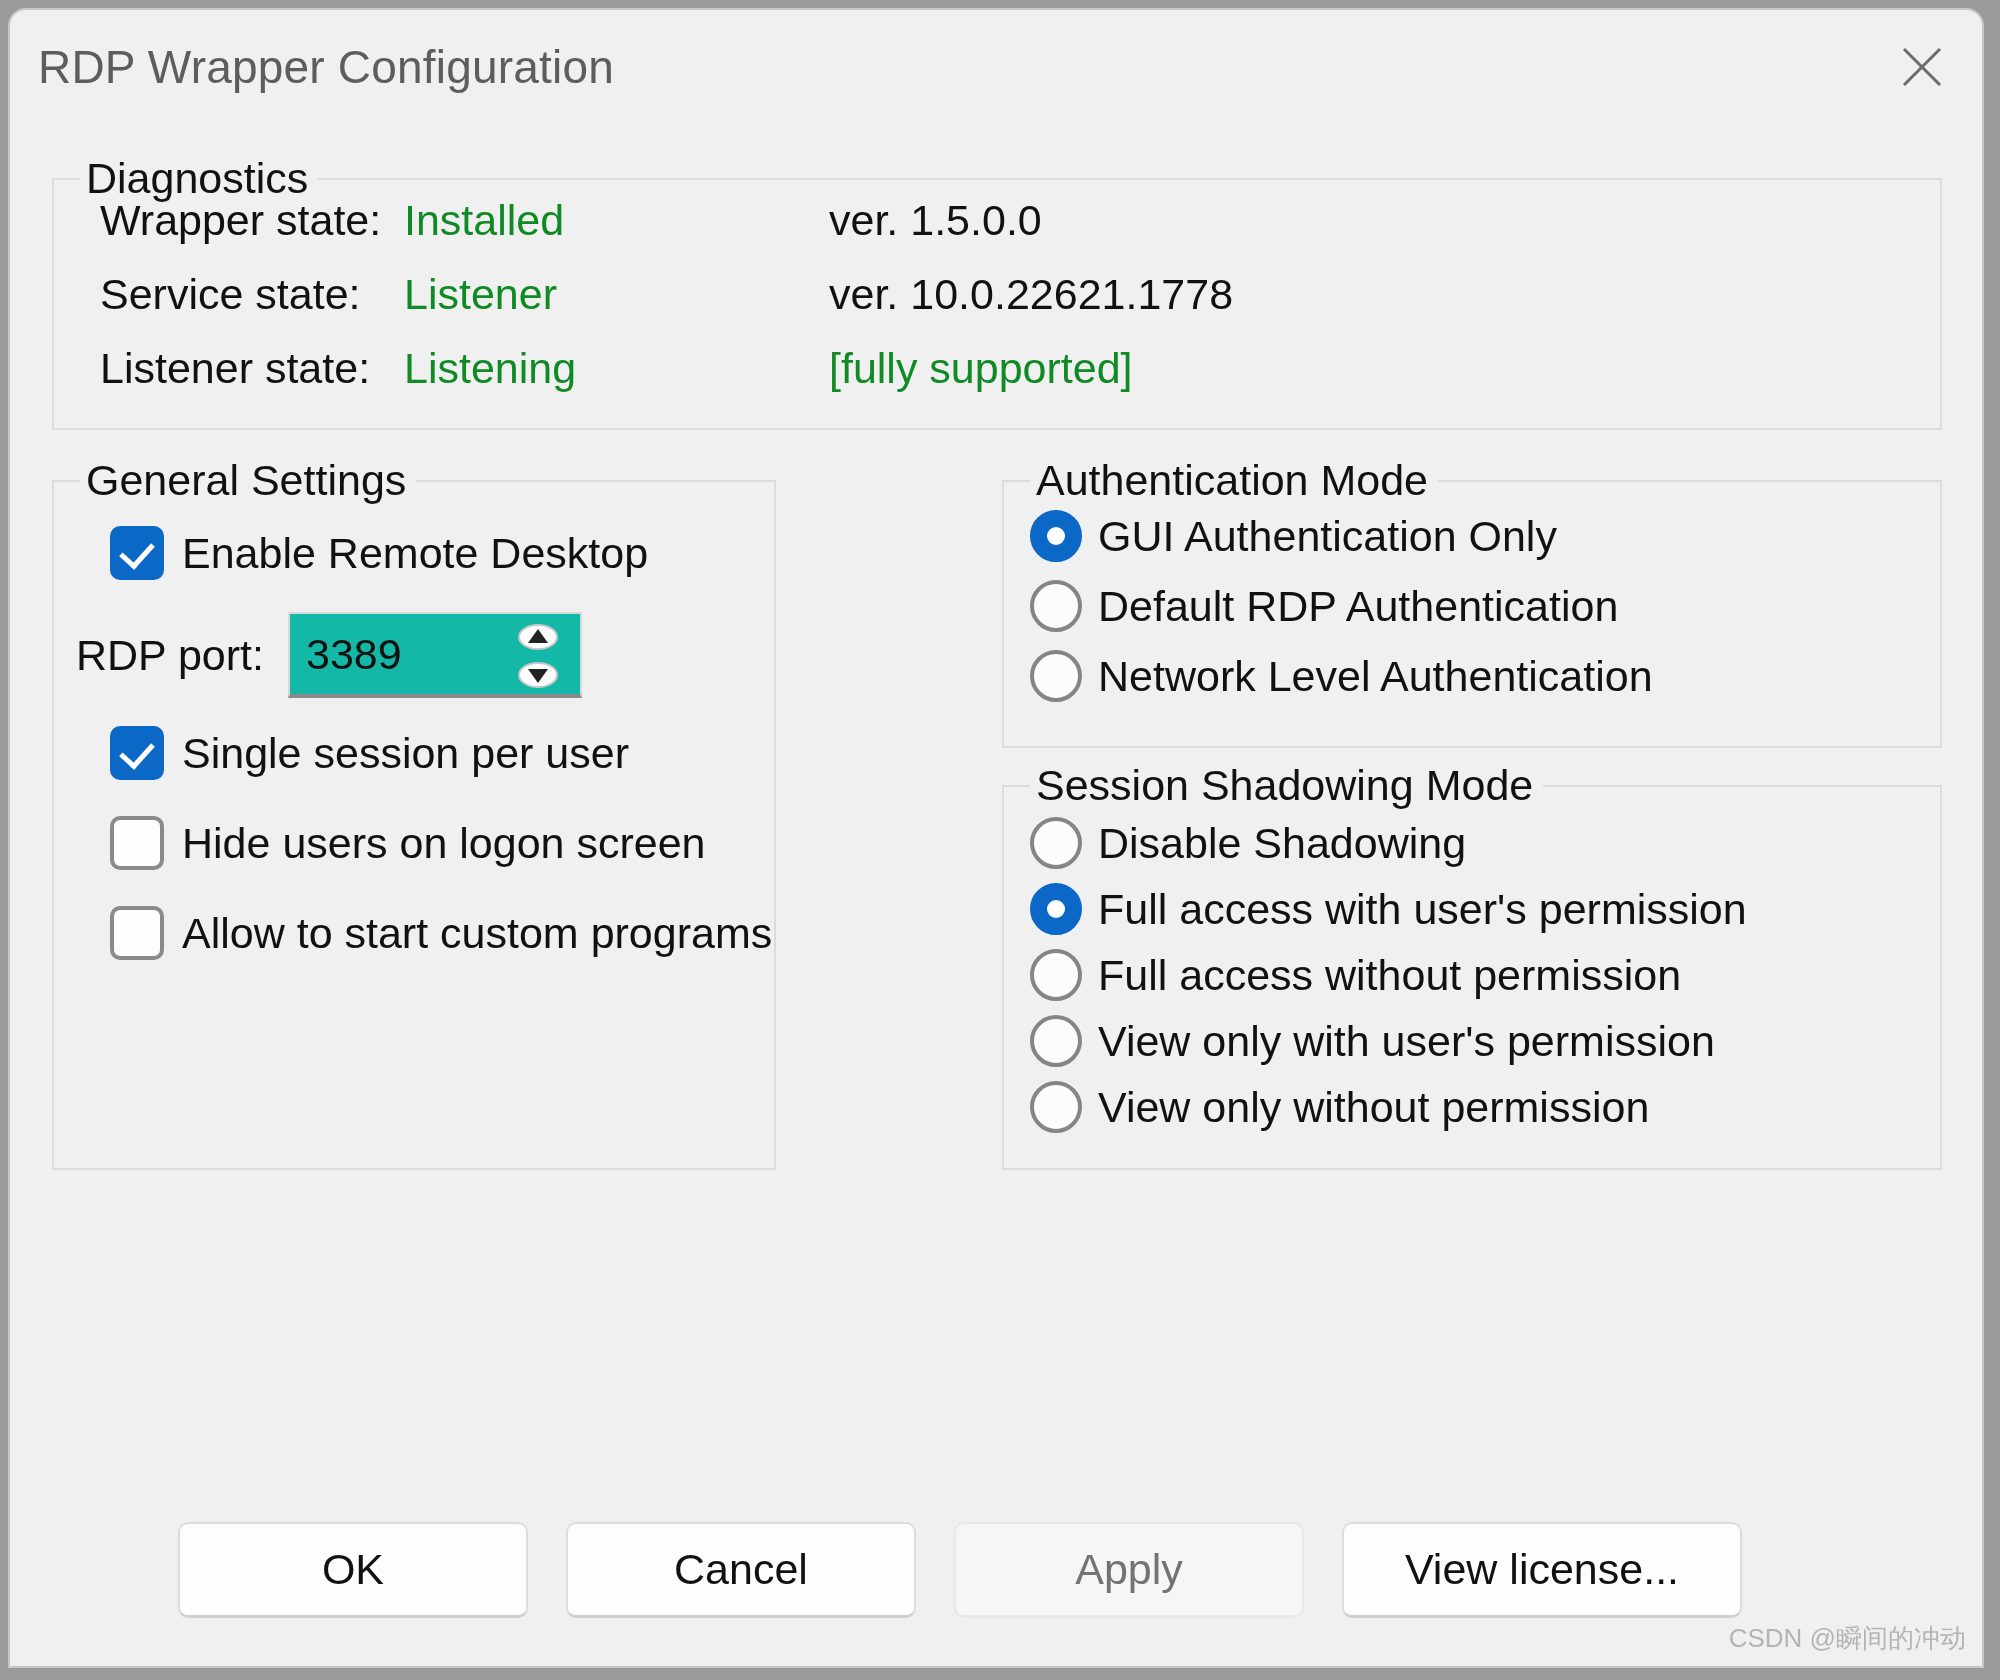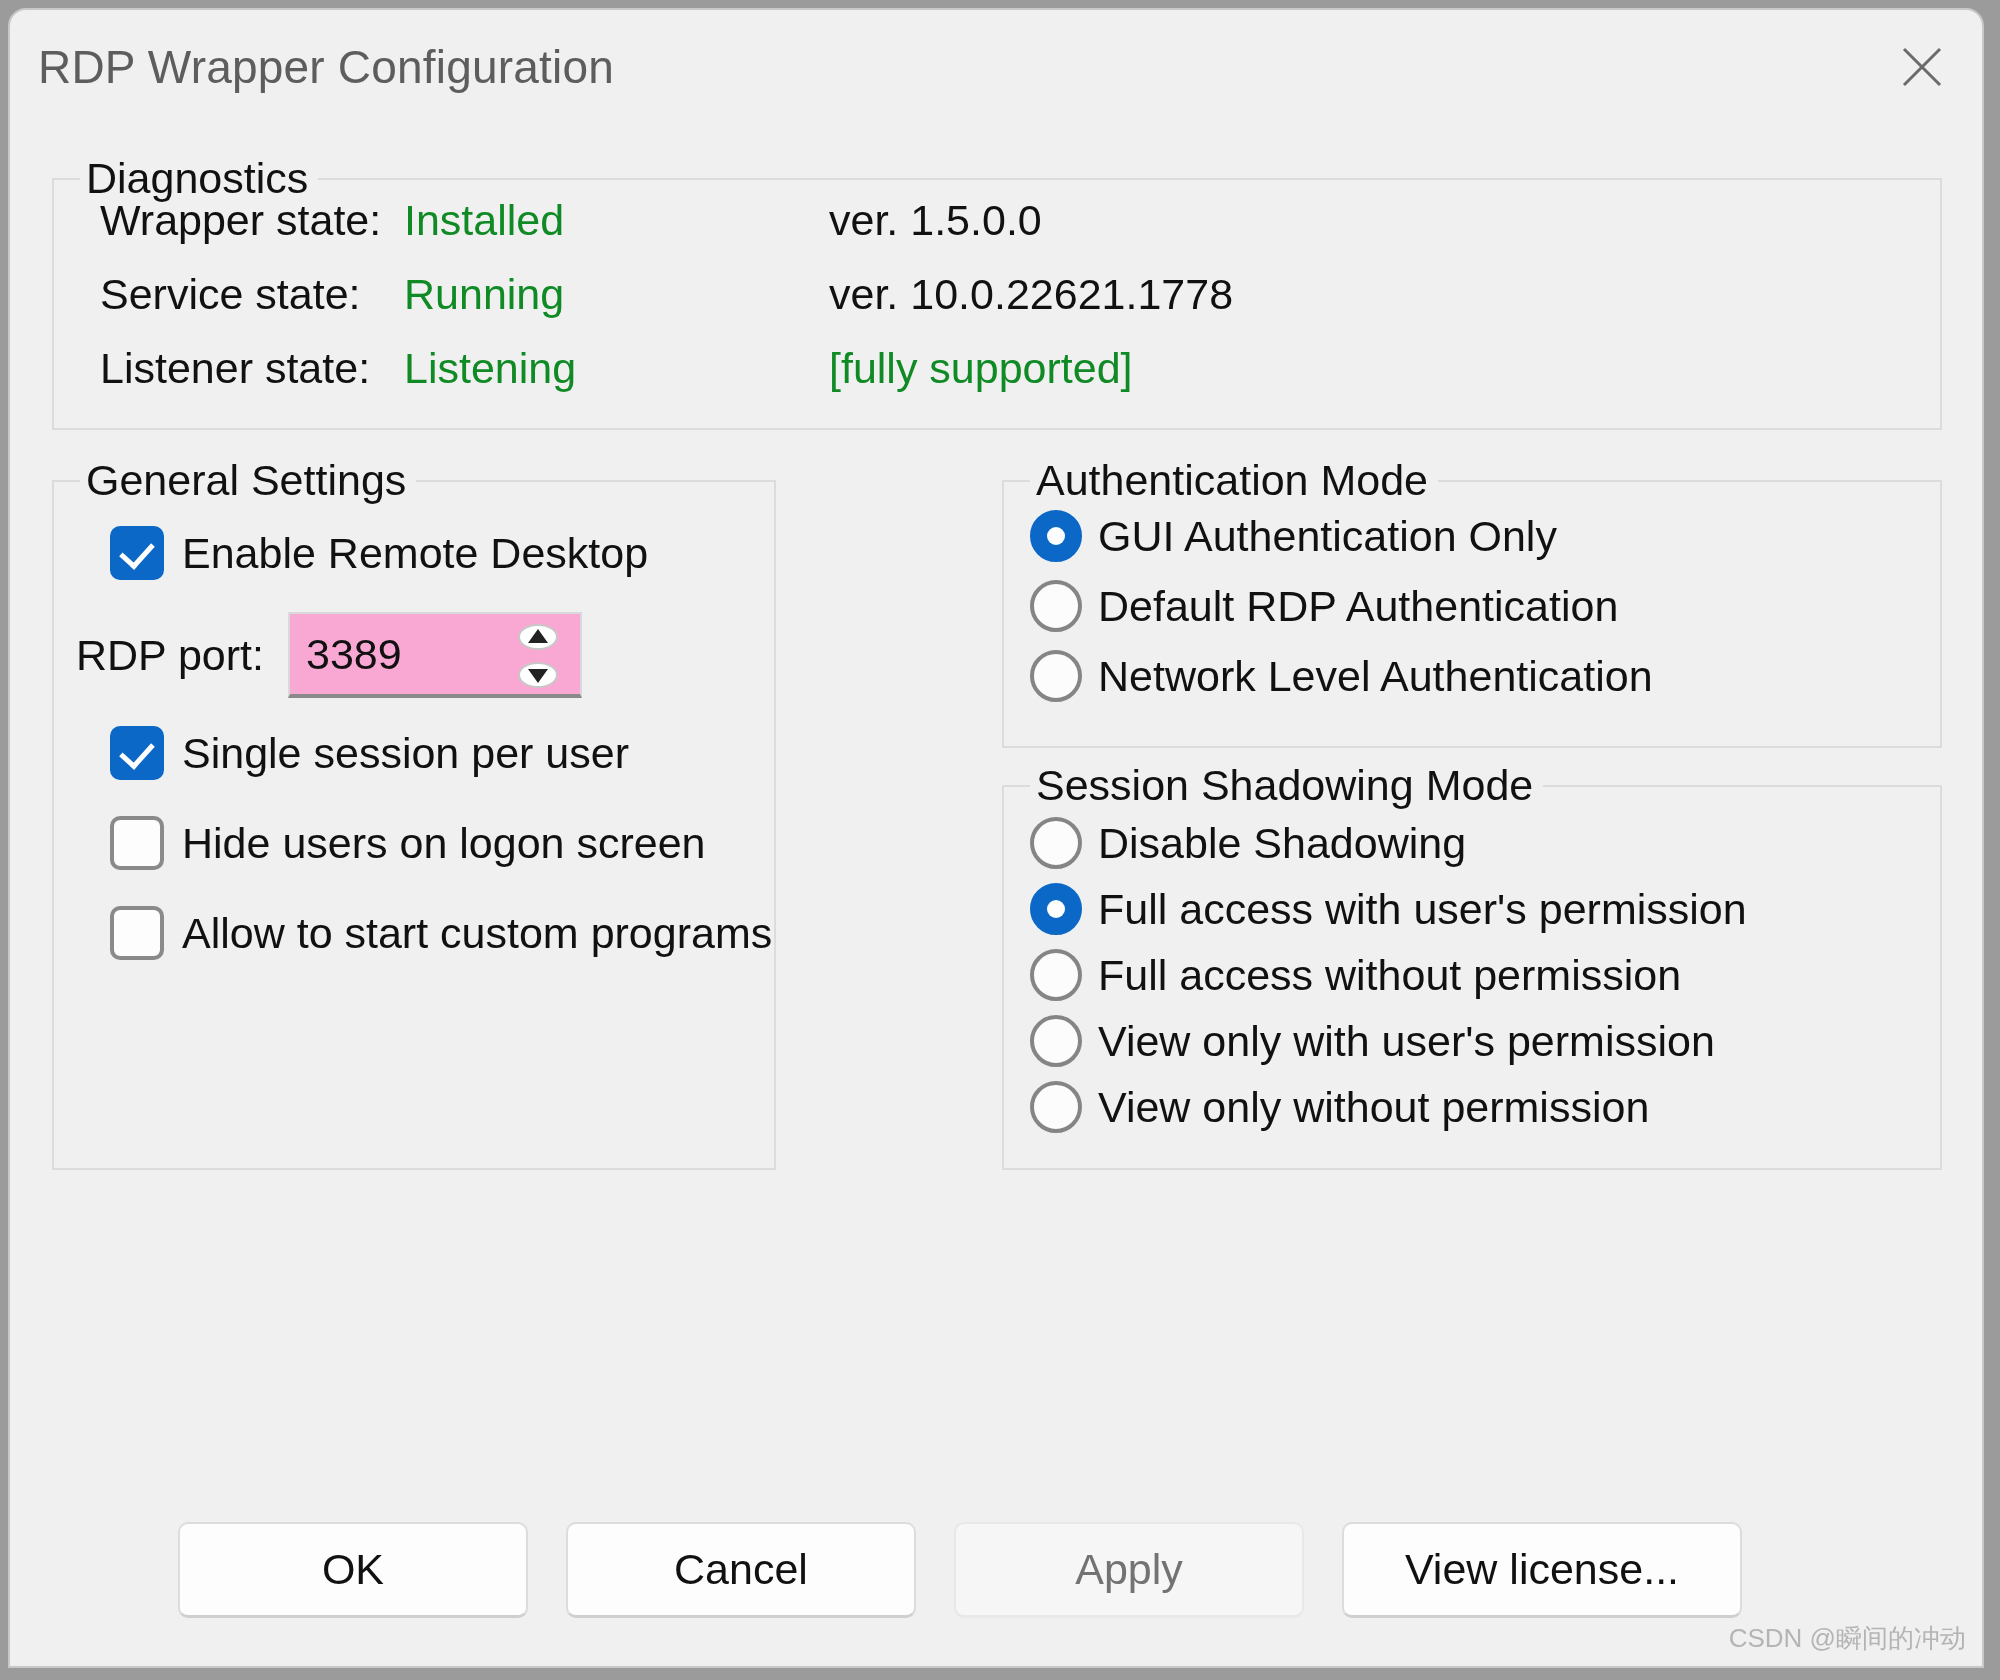--- a/index.html
+++ b/index.html
@@ -150,21 +150,21 @@
     top: 130px;
     display: flex;
     align-items: center;
     height: 86px;
   }
   #port-label { font-size: 43px; color: #111; white-space: nowrap; }
   #port-box {
     margin-left: 24px;
     width: 294px;
     height: 86px;
-    background: #f9a8d4;
+    background: #14b8a6;
     border: 2px solid #d9d9d9;
     border-bottom: 4px solid #8a8a8a;
     box-sizing: border-box;
     position: relative;
     display: flex;
     align-items: center;
   }
   #port-value {
     margin-left: 16px;
     font-size: 43px;
@@ -280,21 +280,21 @@
     <div class="group-label">Diagnostics</div>
 
     <div class="diag-row" style="top:16px;">
       <span class="diag-label">Wrapper state:</span>
       <span class="diag-value">Installed</span>
       <span class="diag-ver">ver. 1.5.0.0</span>
     </div>
 
     <div class="diag-row" style="top:90px;">
       <span class="diag-label">Service state:</span>
-      <span class="diag-value">Running</span>
+      <span class="diag-value">Listener</span>
       <span class="diag-ver">ver. 10.0.22621.1778</span>
     </div>
 
     <div class="diag-row" style="top:164px;">
       <span class="diag-label">Listener state:</span>
       <span class="diag-value">Listening</span>
       <span class="diag-ver green">[fully supported]</span>
     </div>
   </div>
 

